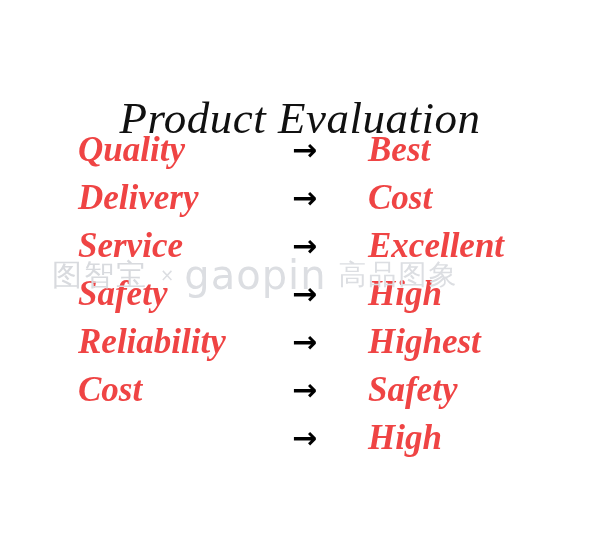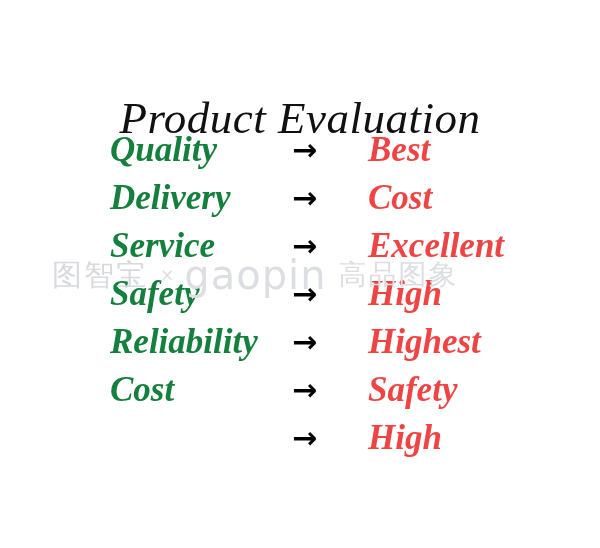--- a/index.html
+++ b/index.html
@@ -60,22 +60,21 @@
     line-height: 44px;
     white-space: nowrap;
     font-family: "Liberation Serif", "DejaVu Serif", serif;
     font-style: italic;
     font-weight: 700;
   }
 
   .eval-label {
     left: 78px;
     font-size: 35px;
-    color: #15803d;
-    margin-left: 32px;
+    color: #ef4444;
   }
 
   .eval-arrow {
     left: 292px;
     font-size: 30px;
     font-style: normal;
     font-weight: 700;
     color: #000000;
     font-family: "DejaVu Sans", "Liberation Sans", sans-serif;
   }

